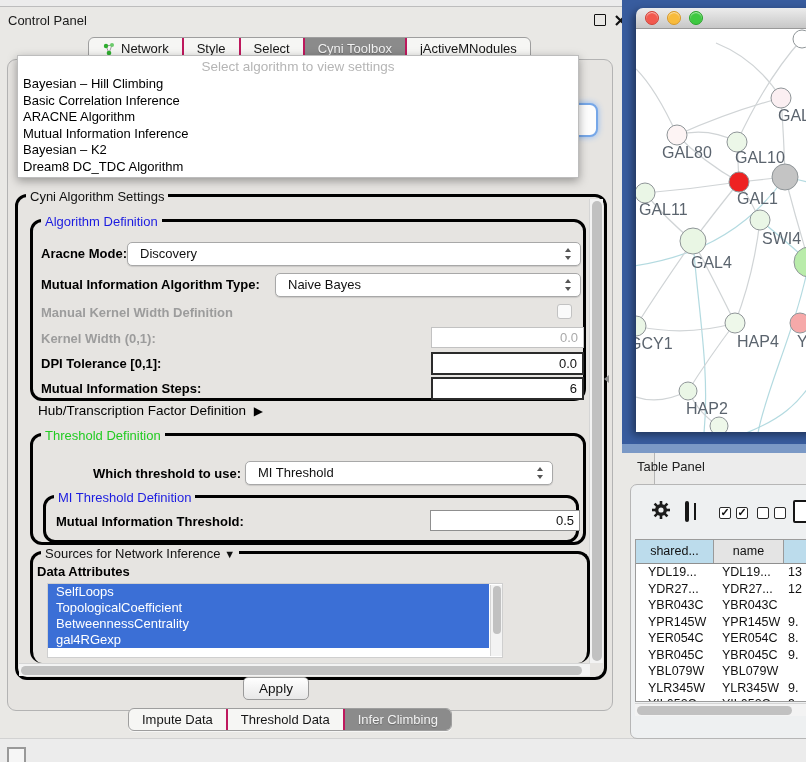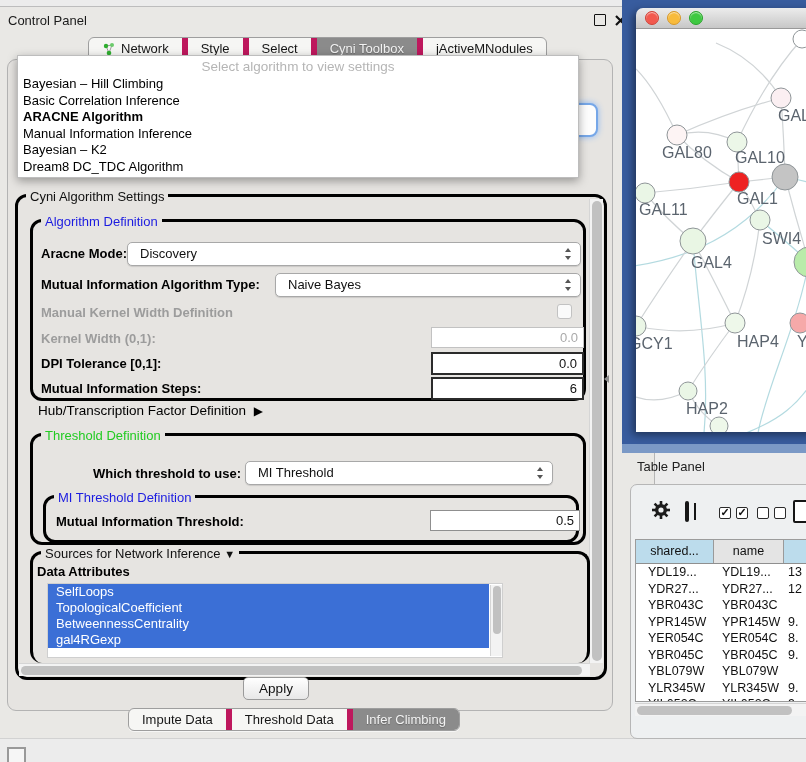--- a/index.html
+++ b/index.html
@@ -8,39 +8,39 @@
   
   .cp{position:absolute;left:0;top:6px;width:622px;height:731px;background:#e9e8e5;
       border-top:1px solid #bdbdbd;border-right:1px solid #b5b5b5;border-bottom:1px solid #d2d2d2;padding-left:32px;}
   .cp-titlebar{position:absolute;left:0;top:0;width:100%;height:26px;}
   .cp-title{position:absolute;left:8px;top:6px;font-size:13px;color:#1a1a1a;}
   .cp-btns{position:absolute;right:28px;top:7px;display:flex;gap:9px;align-items:center;}
   .float-sq{width:10px;height:10px;border:1.6px solid #111;border-radius:1px;display:inline-block;}
   
   .seg{display:inline-flex;border:1px solid #9e9e9e;border-radius:6px;background:#f6f6f4;
        overflow:hidden;height:22px;box-shadow:0 1px 0 rgba(255,255,255,.6);}
-  .seg-item{padding:0 13px;font-size:13px;line-height:22px;color:#161616;border-left:6px solid #be185d;
+  .seg-item{padding:0 13px;font-size:13px;line-height:22px;color:#161616;border-left:2px solid #be185d;
             display:flex;align-items:center;gap:5px;white-space:nowrap;}
   .seg-item:first-child{border-left:none;}
   .seg-item.selected{background:#8b8b8b;color:#f3f3f3;text-shadow:0 1px 1px rgba(0,0,0,.25);}
   .toptabs{position:absolute;left:88px;top:30px;}
   .bottabs{position:absolute;left:128px;top:701px;height:21px;}
   .bottabs .seg-item{line-height:21px;}
   
   .main{position:absolute;left:7px;top:52px;width:604px;height:650px;background:#e6e4e1;
         border:1px solid #b3b3b3;border-radius:9px;}
   
   .focus-sliver{position:absolute;left:556px;top:96px;width:38px;height:30px;background:#fdfdfd;
         border:2px solid #76a7e8;border-radius:8px;box-shadow:0 0 6px #8cb8f4;z-index:4;}
   
   .popup{position:absolute;left:17px;top:48px;width:560px;height:121px;background:#fff;
          border:1px solid #bdbdbd;box-shadow:0 3px 9px rgba(0,0,0,.35);z-index:10;font-size:13px;}
   .popup-ph{color:#b5b5b5;text-align:center;font-size:13.5px;padding-top:3px;height:17px;}
   .popup-item{height:16.6px;line-height:16.6px;padding-left:5px;color:#000;}
-  .popup-item.bold{font-weight:bold;}
+  .popup-item.bold{font-weight:normal;}
   
   .group{position:absolute;border:3px solid #000000;border-radius:12px;}
   .gtitle{position:absolute;top:-8px;left:8px;background:#e6e4e1;padding:0 4px;font-size:13px;white-space:nowrap;}
   .gtitle.blue{color:#1b1be0;}
   .gtitle.green{color:#23cb23;}
   .blabel{position:absolute;font-size:13px;font-weight:bold;color:#000;white-space:nowrap;}
   .blabel.dis{color:#9c9c9c;}
   
   .combo{position:absolute;height:22px;background:#fff;border:1px solid #a8a8a8;border-radius:5px;
          font-size:13px;line-height:22px;box-shadow:0 1px 1px rgba(0,0,0,.12);}
@@ -263,21 +263,21 @@
         </span>
     </div>
 
     <div class="focus-sliver"></div>
 
     <div class="popup">
       <div class="popup-ph">Select algorithm to view settings</div>
       <div class="popup-item">Bayesian – Hill Climbing</div>
       <div class="popup-item">Basic Correlation Inference</div>
       <div class="popup-item bold">ARACNE Algorithm</div>
-      <div class="popup-item">Manual Information Inference</div>
+      <div class="popup-item">Mutual Information Inference</div>
       <div class="popup-item">Bayesian – K2</div>
       <div class="popup-item">Dream8 DC_TDC Algorithm</div>
     </div>
 
     <div class="rs-handle"></div>
   </div>
 
   <div class="desktop">
     <div class="desktop-strip"></div>
   </div>

